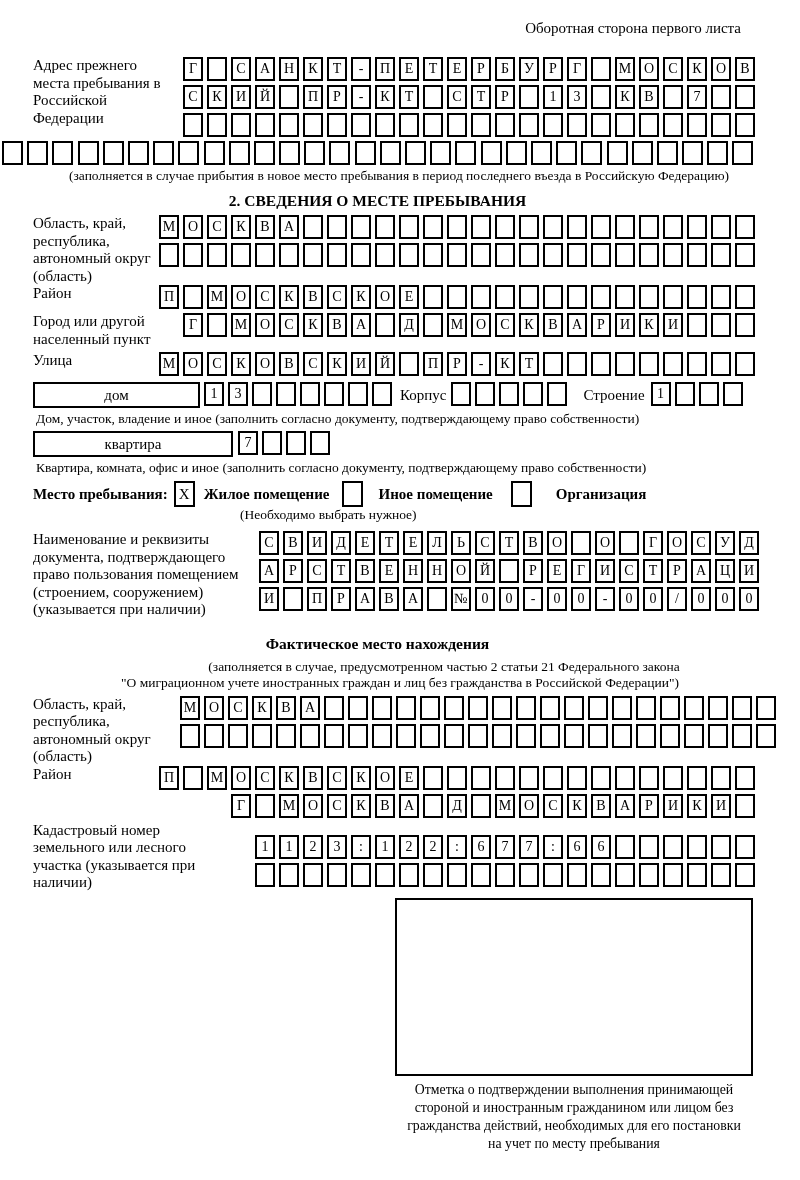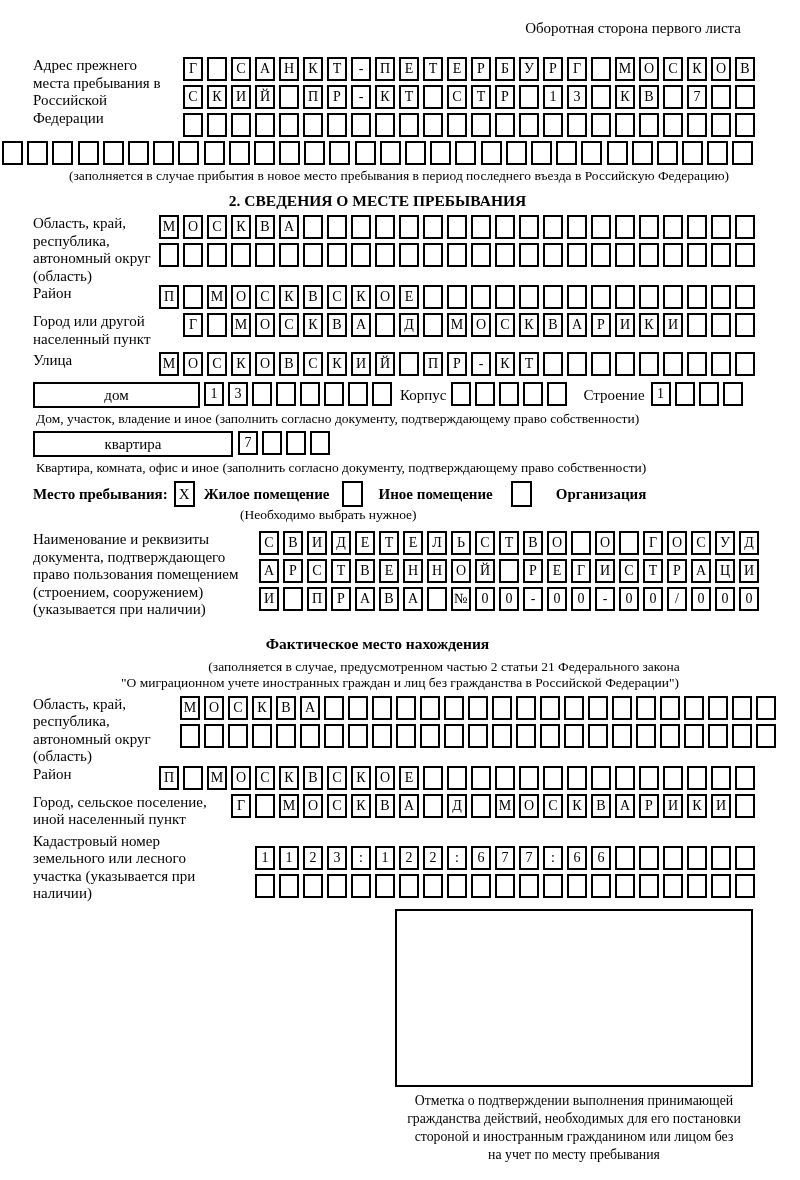--- a/index.html
+++ b/index.html
@@ -546,21 +546,20 @@
         <span class="cell"></span>
         <span class="cell"></span>
         <span class="cell"></span>
         <span class="cell"></span>
         <span class="cell"></span>
         <span class="cell"></span>
       </div>
   </div>
 
   <div class="row cellrow">
-    <div class="lbl" style="width:228px;">Город, сельское поселение, иной населенный пункт</div>
     <div class="cells">
         <span class="cell">Г</span>
         <span class="cell"></span>
         <span class="cell">М</span>
         <span class="cell">О</span>
         <span class="cell">С</span>
         <span class="cell">К</span>
         <span class="cell">В</span>
         <span class="cell">А</span>
         <span class="cell"></span>
@@ -629,19 +628,19 @@
           <span class="cell"></span>
           <span class="cell"></span>
         </div>
     </div>
   </div>
 
   <div style="margin-left:395px;margin-top:6px;">
     <div class="mark-box"></div>
     <div class="mark-caption">
       <div>Отметка о подтверждении выполнения принимающей</div>
+      <div>стороной и иностранным гражданином или лицом без</div>
       <div>гражданства действий, необходимых для его постановки</div>
-      <div>стороной и иностранным гражданином или лицом без</div>
       <div>на учет по месту пребывания</div>
     </div>
   </div>
 
 </div>
 
 </body></html>

